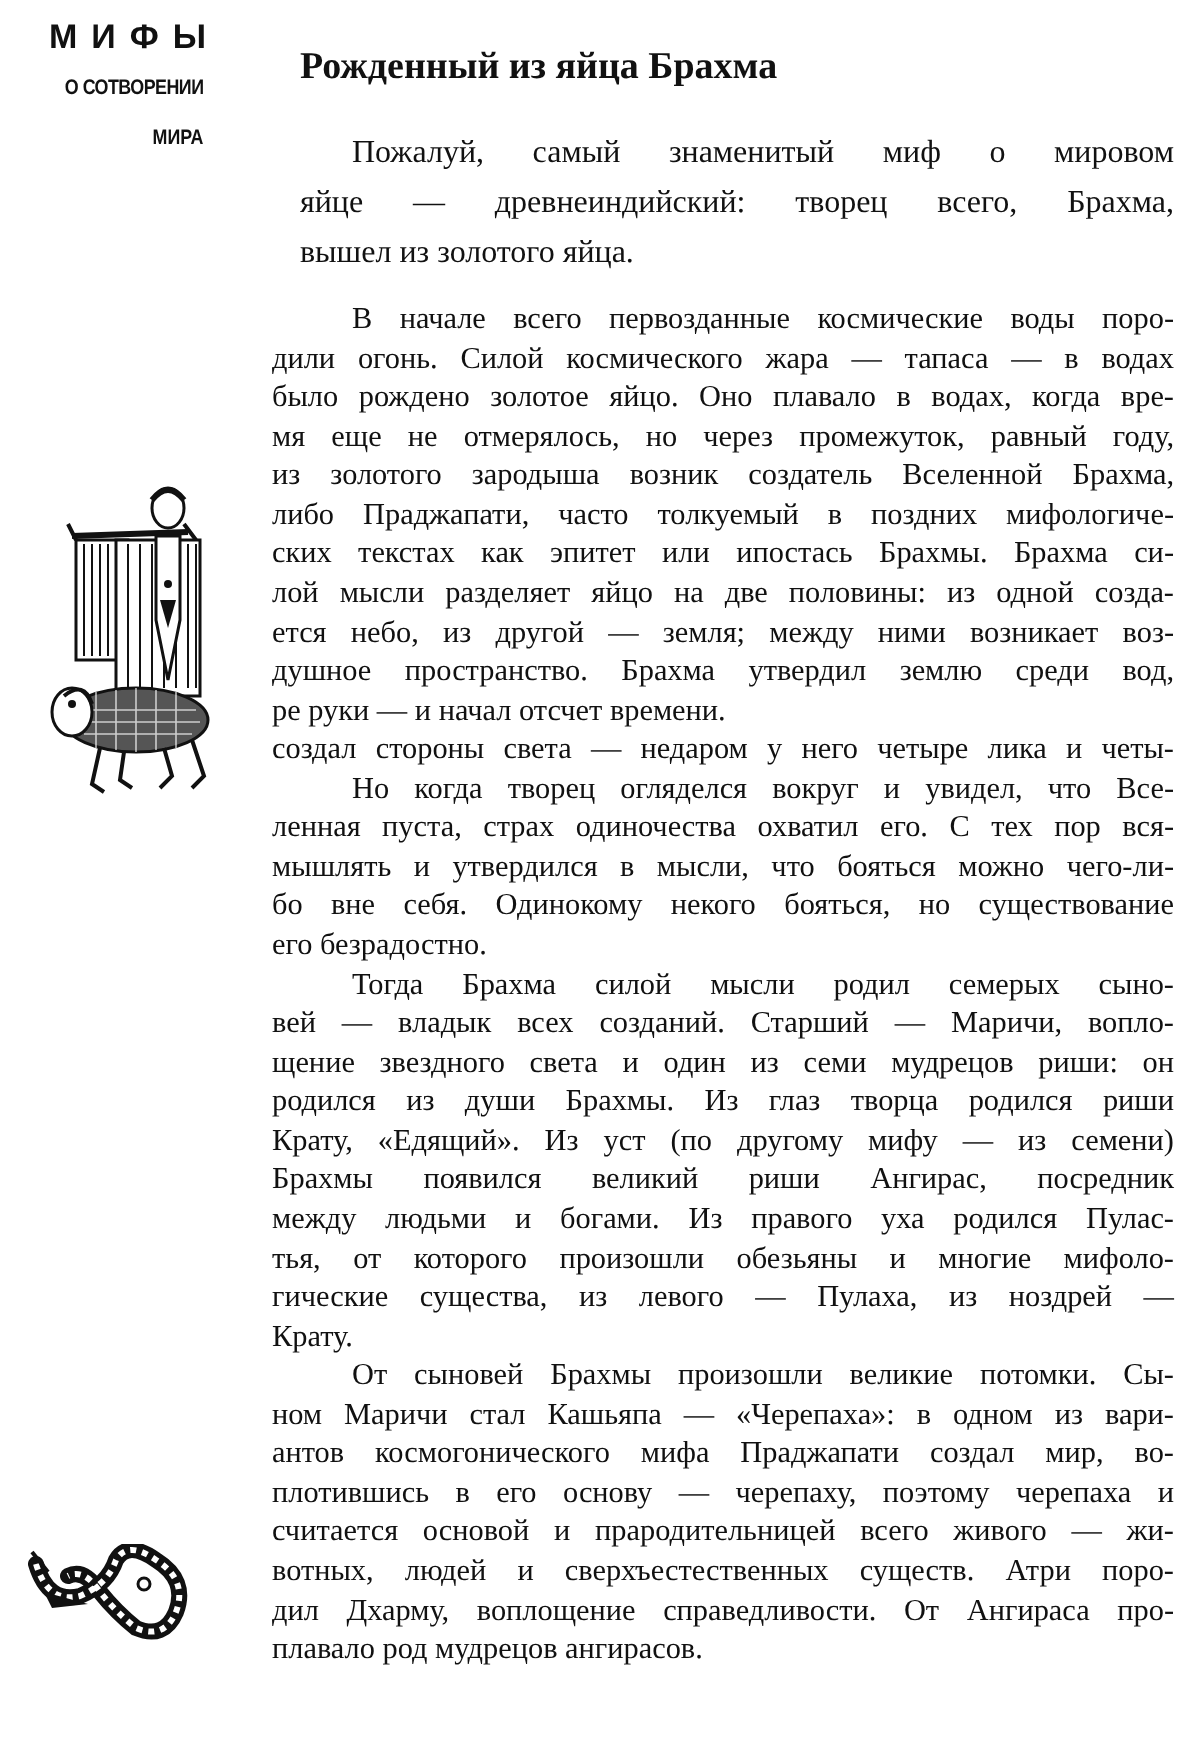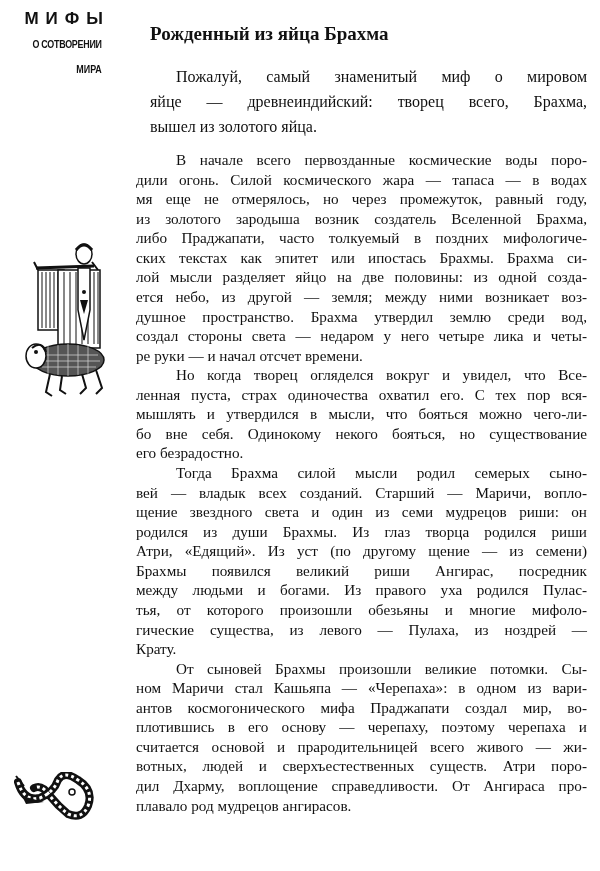--- a/index.html
+++ b/index.html
@@ -130,45 +130,46 @@
   <span class="line indent">Пожалуй, самый знаменитый миф о мировом</span>
   <span class="line">яйце — древнеиндийский: творец всего, Брахма,</span>
   <span class="line last">вышел из золотого яйца.</span>
 </div>
 
 <div class="body-text">
 
   <div>
     <span class="line indent">В начале всего первозданные космические воды поро-</span>
     <span class="line">дили огонь. Силой космического жара — тапаса — в водах</span>
+    <span class="line">было рождено золотое яйцо. Оно плавало в водах, когда вре-</span>
     <span class="line">мя еще не отмерялось, но через промежуток, равный году,</span>
     <span class="line">из золотого зародыша возник создатель Вселенной Брахма,</span>
     <span class="line">либо Праджапати, часто толкуемый в поздних мифологиче-</span>
     <span class="line">ских текстах как эпитет или ипостась Брахмы. Брахма си-</span>
     <span class="line">лой мысли разделяет яйцо на две половины: из одной созда-</span>
     <span class="line">ется небо, из другой — земля; между ними возникает воз-</span>
     <span class="line">душное пространство. Брахма утвердил землю среди вод,</span>
+    <span class="line last">ре руки — и начал отсчет времени.</span>
     <span class="line">создал стороны света — недаром у него четыре лика и четы-</span>
-    <span class="line last">ре руки — и начал отсчет времени.</span>
   </div>
 
   <div>
     <span class="line indent">Но когда творец огляделся вокруг и увидел, что Все-</span>
     <span class="line">ленная пуста, страх одиночества охватил его. С тех пор вся-</span>
     <span class="line">мышлять и утвердился в мысли, что бояться можно чего-ли-</span>
     <span class="line">бо вне себя. Одинокому некого бояться, но существование</span>
     <span class="line last">его безрадостно.</span>
   </div>
 
   <div>
     <span class="line indent">Тогда Брахма силой мысли родил семерых сыно-</span>
     <span class="line">вей — владык всех созданий. Старший — Маричи, вопло-</span>
     <span class="line">щение звездного света и один из семи мудрецов риши: он</span>
     <span class="line">родился из души Брахмы. Из глаз творца родился риши</span>
-    <span class="line">Атри, «Едящий». Из уст (по другому щение — из семени)</span>
+    <span class="line">Крату, «Едящий». Из уст (по другому мифу — из семени)</span>
     <span class="line">Брахмы появился великий риши Ангирас, посредник</span>
     <span class="line">между людьми и богами. Из правого уха родился Пулас-</span>
     <span class="line">тья, от которого произошли обезьяны и многие мифоло-</span>
     <span class="line">гические существа, из левого — Пулаха, из ноздрей —</span>
     <span class="line last">Крату.</span>
   </div>
 
   <div>
     <span class="line indent">От сыновей Брахмы произошли великие потомки. Сы-</span>
     <span class="line">ном Маричи стал Кашьяпа — «Черепаха»: в одном из вари-</span>

